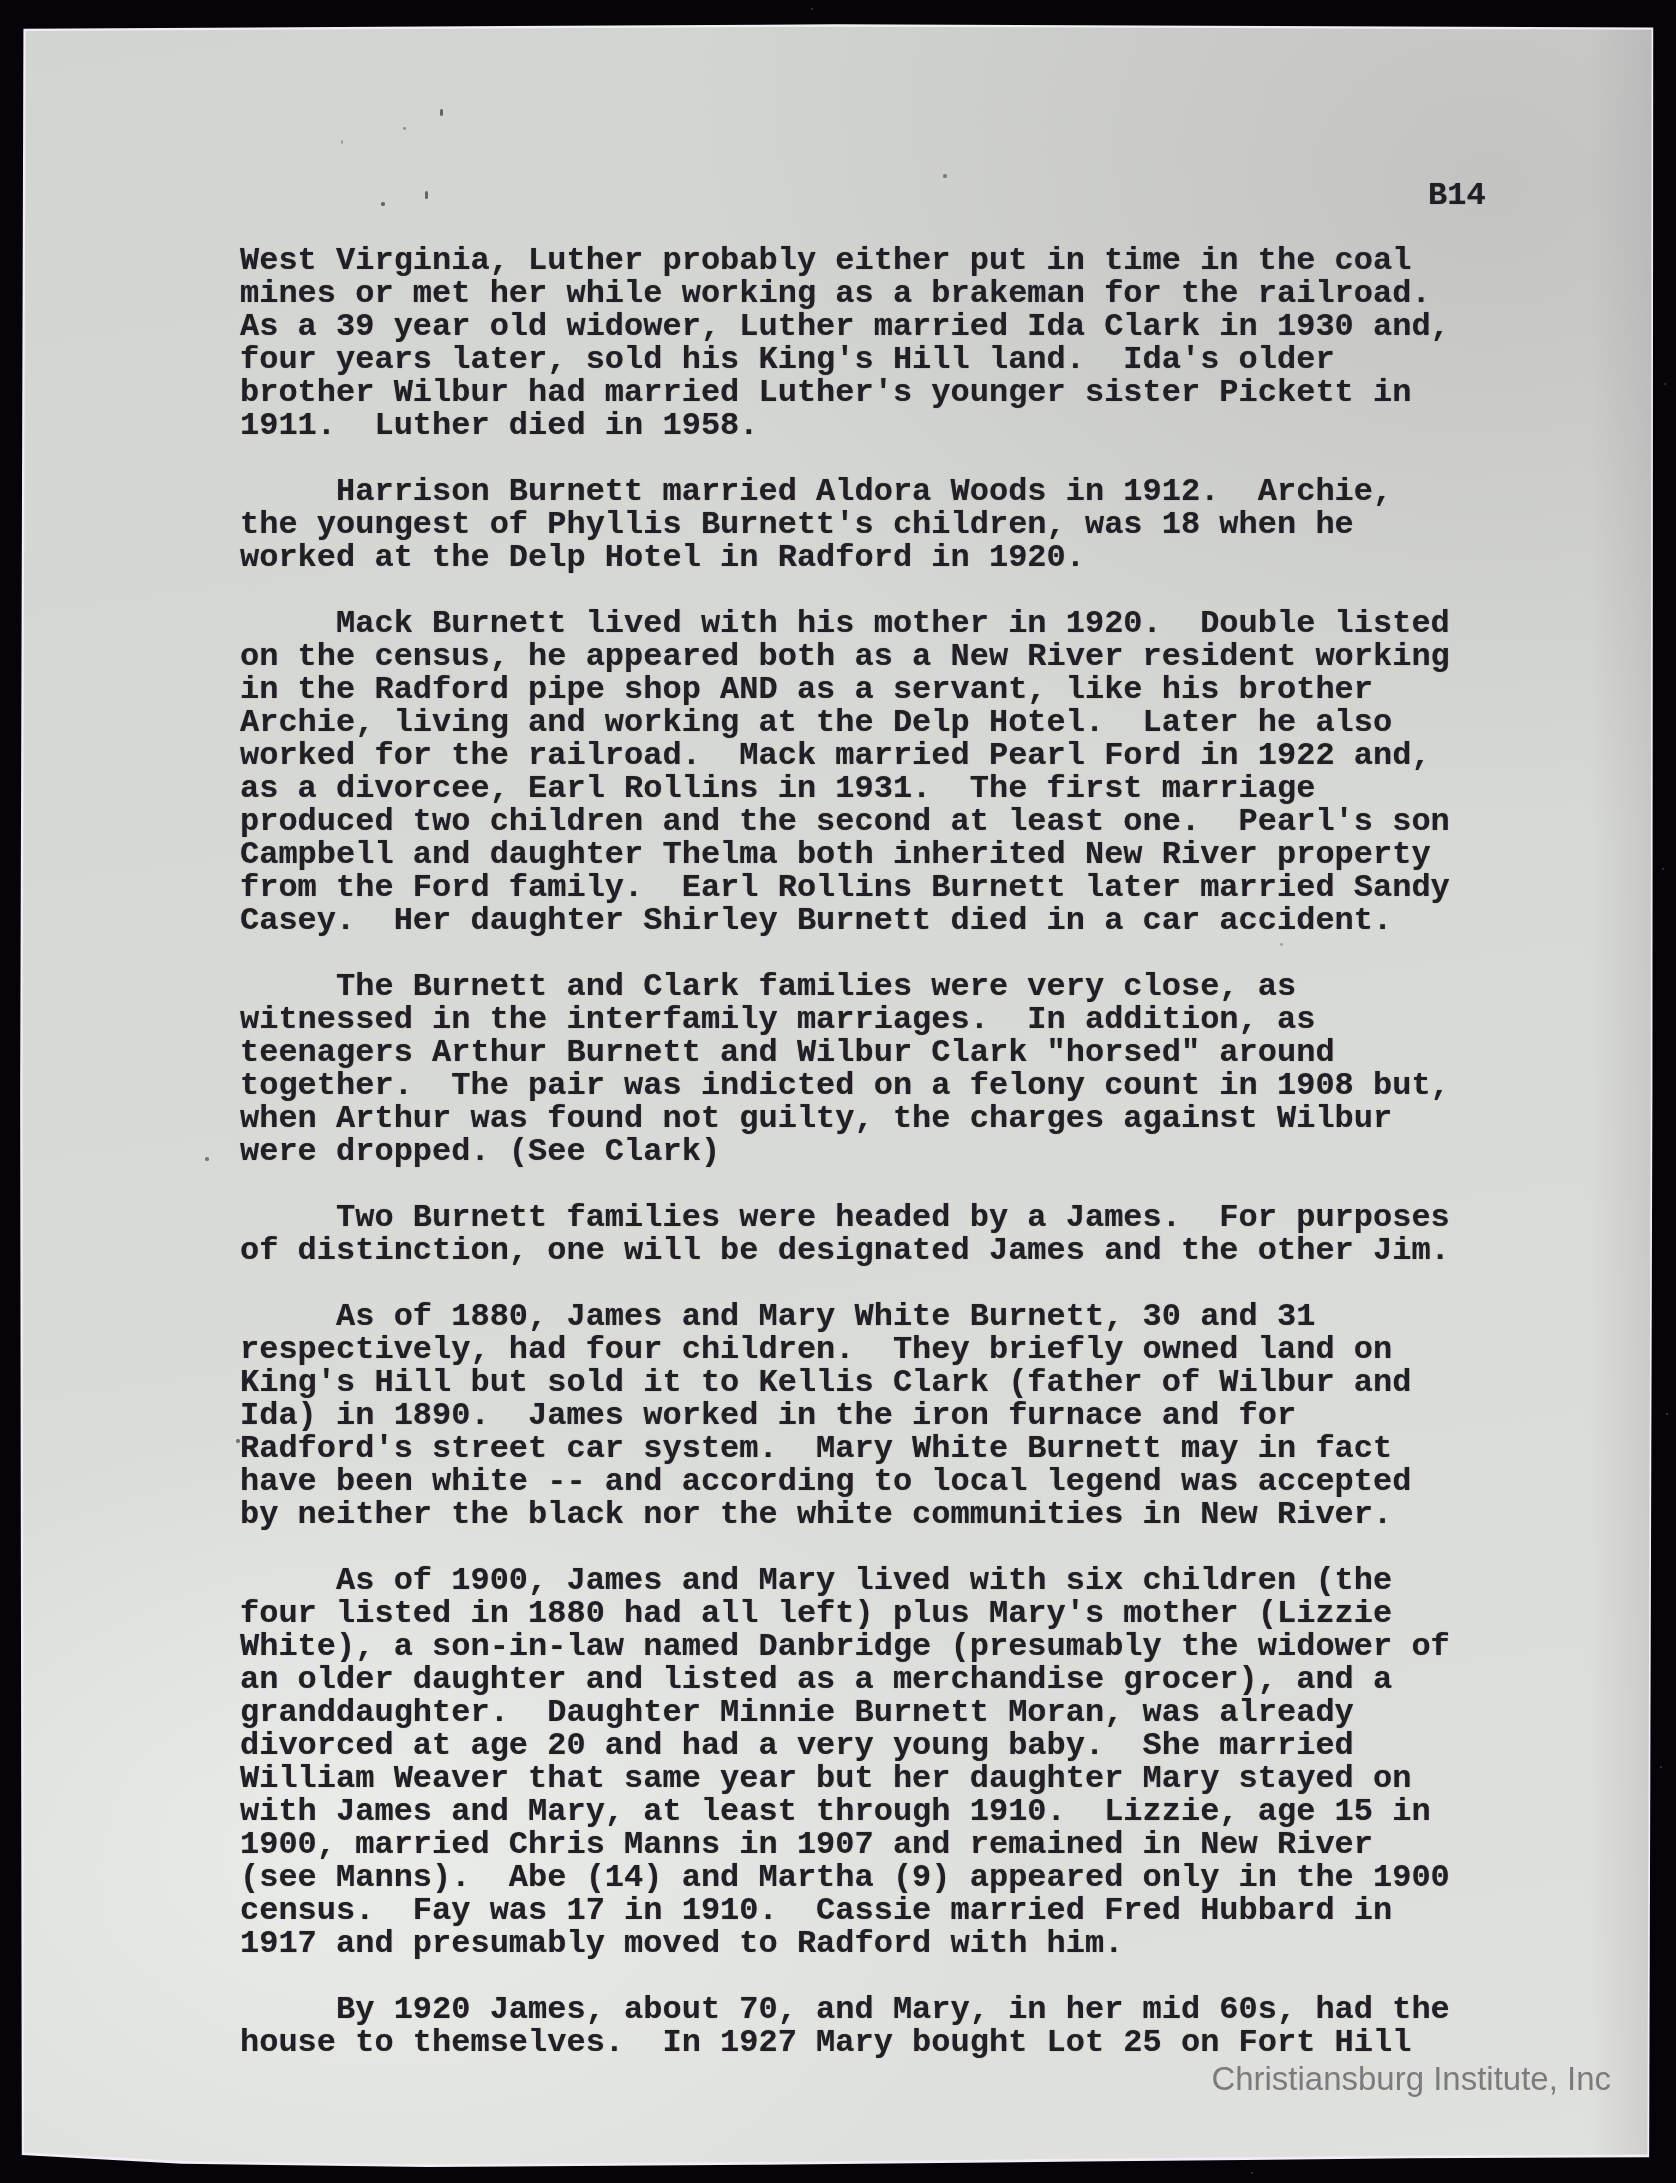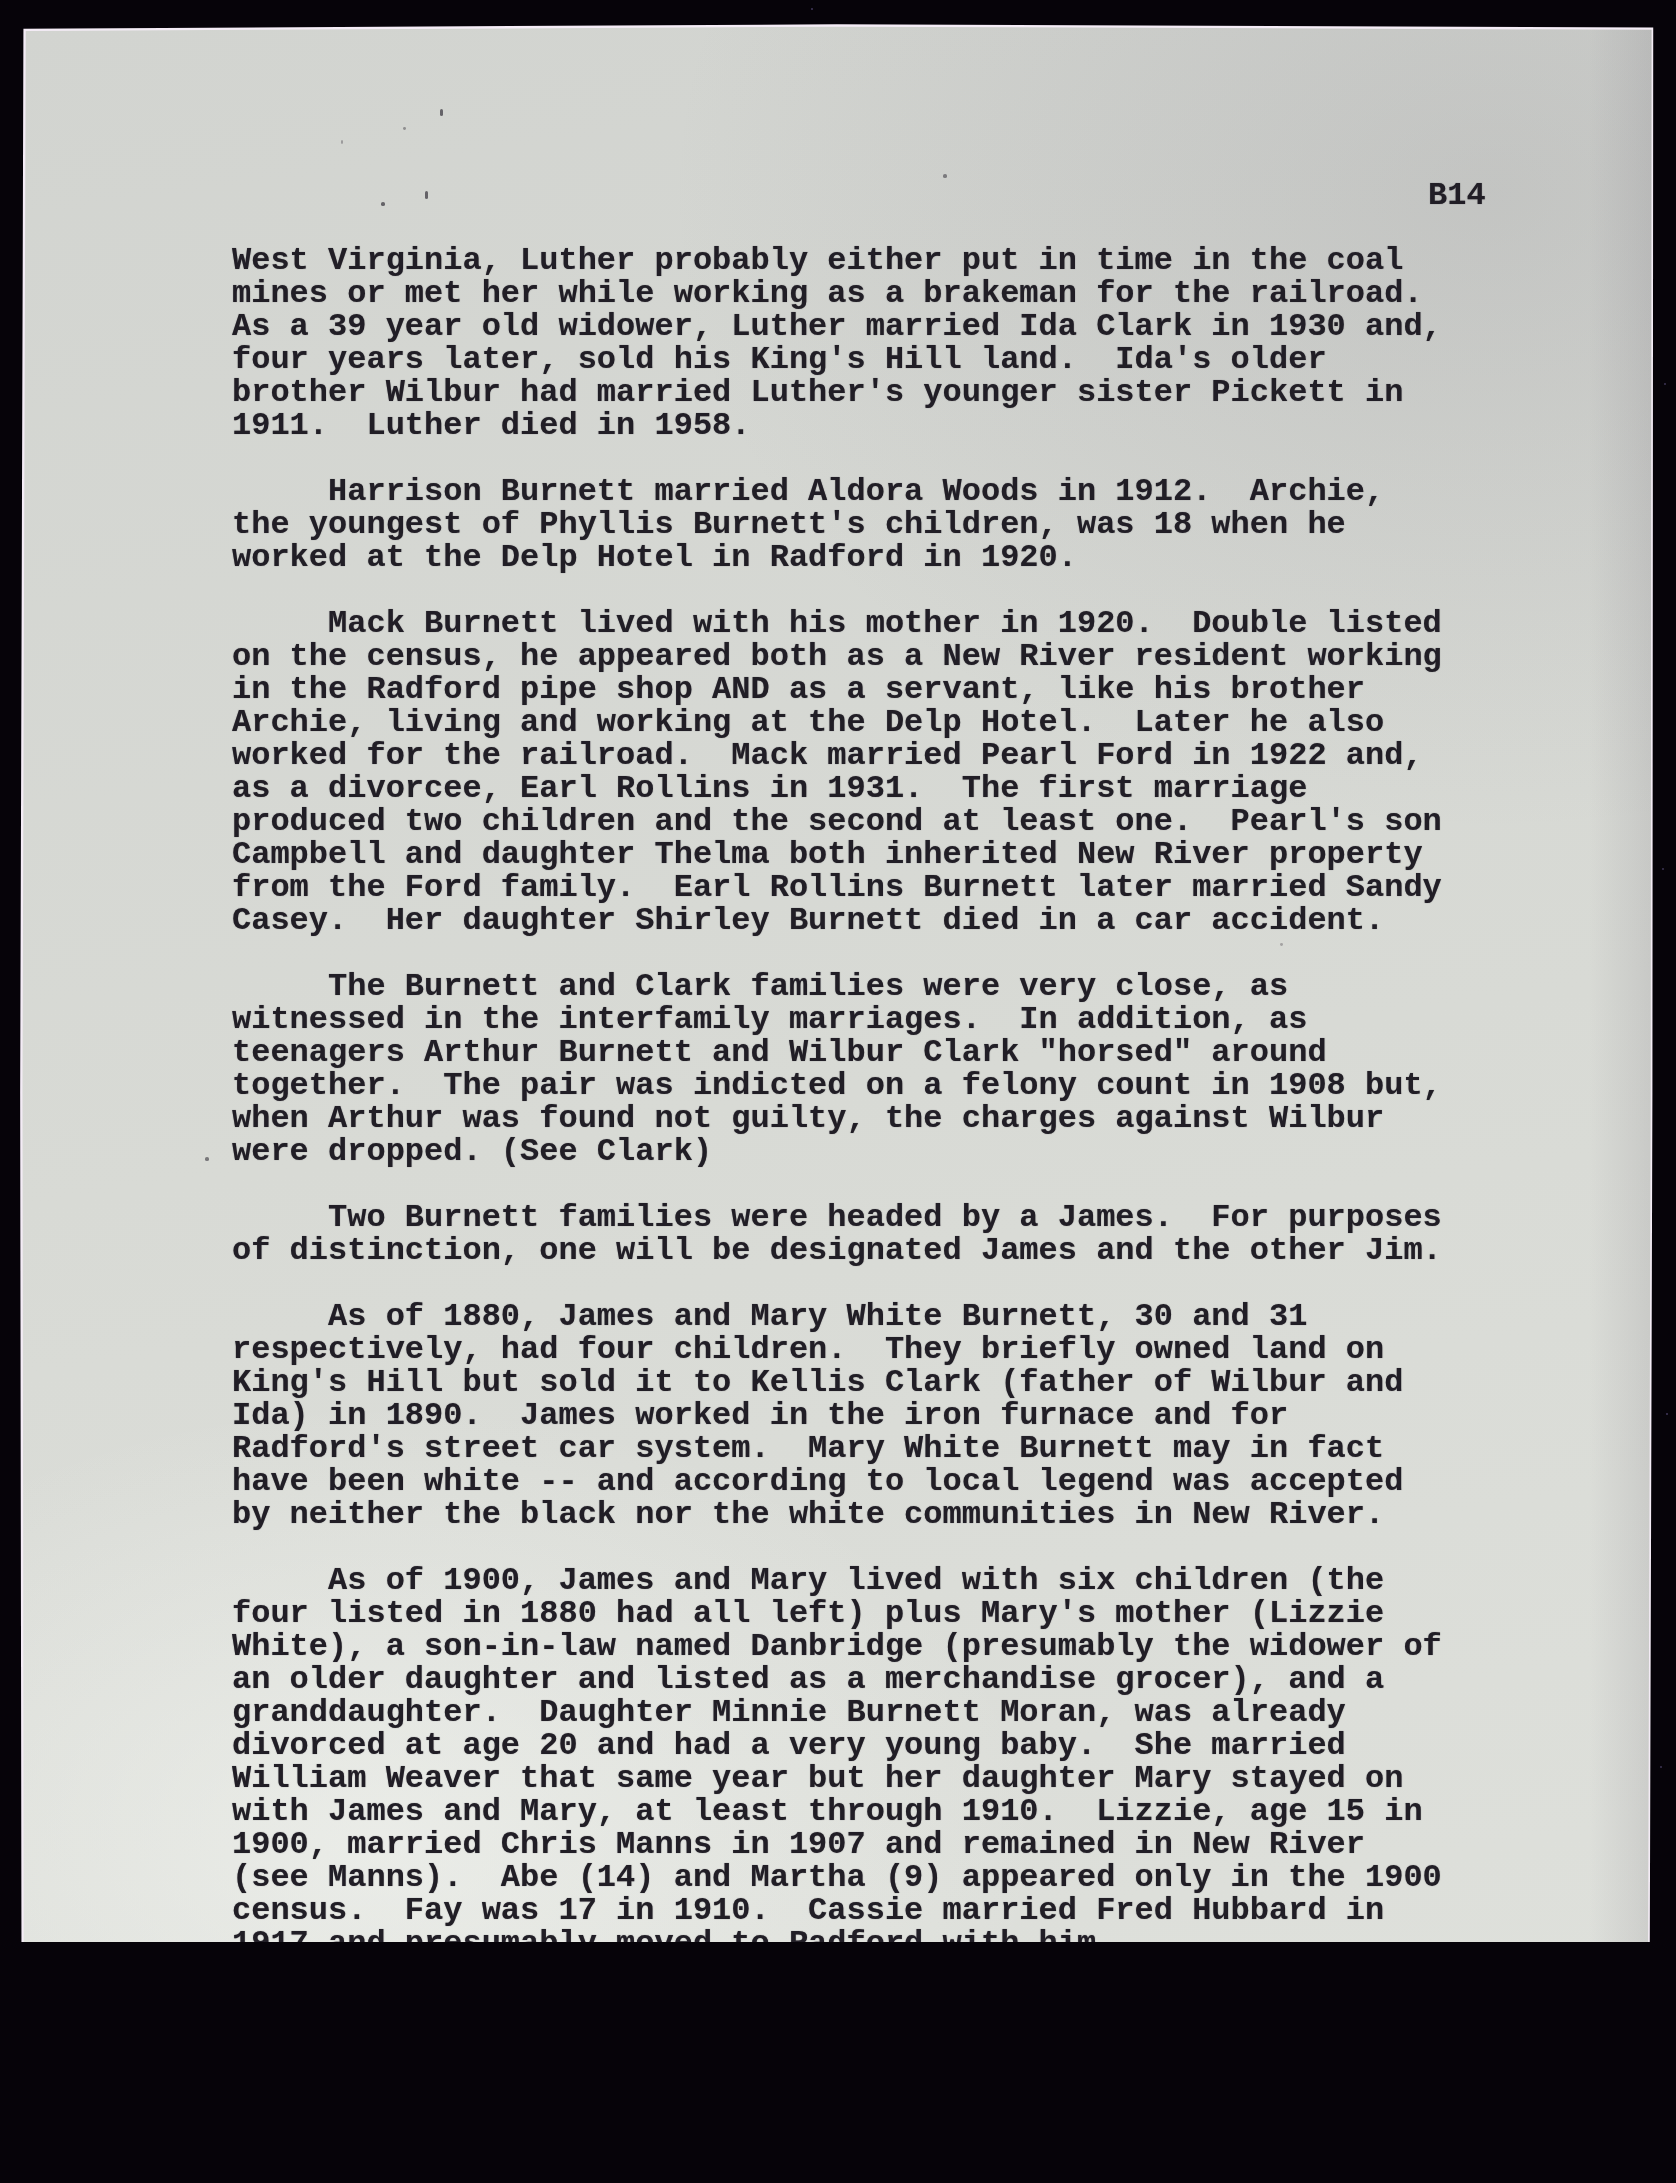--- a/index.html
+++ b/index.html
@@ -3,21 +3,21 @@
 <meta charset="utf-8">
 <style>
   html, body {
     margin: 0;
     padding: 0;
     background: #060309;
   }
   .scan {
     position: relative;
     width: 1676px;
-    height: 1942px;
+    height: 2183px;
     background: #060309;
     overflow: hidden;
     font-family: "Liberation Mono", "DejaVu Sans Mono", monospace;
   }
   
   .paper-rim {
     position: absolute;
     left: 17.7px;
     top: 19px;
     width: 1638px;
@@ -55,21 +55,21 @@
     top: 179px;
     font-size: 32px;
     line-height: 33px;
     font-weight: 700;
     color: #211e26;
     text-shadow: 0 0 1.1px rgba(33,30,38,0.5);
     white-space: pre;
   }
   .body-text {
     position: absolute;
-    left: 232px;
+    left: 240px;
     top: 244px;
     margin: 0;
     font-family: "Liberation Mono", "DejaVu Sans Mono", monospace;
     font-size: 32px;
     line-height: 33px;
     font-weight: 700;
     color: #211e26;
     text-shadow: 0 0 1.1px rgba(33,30,38,0.5);
     white-space: pre;
   }

